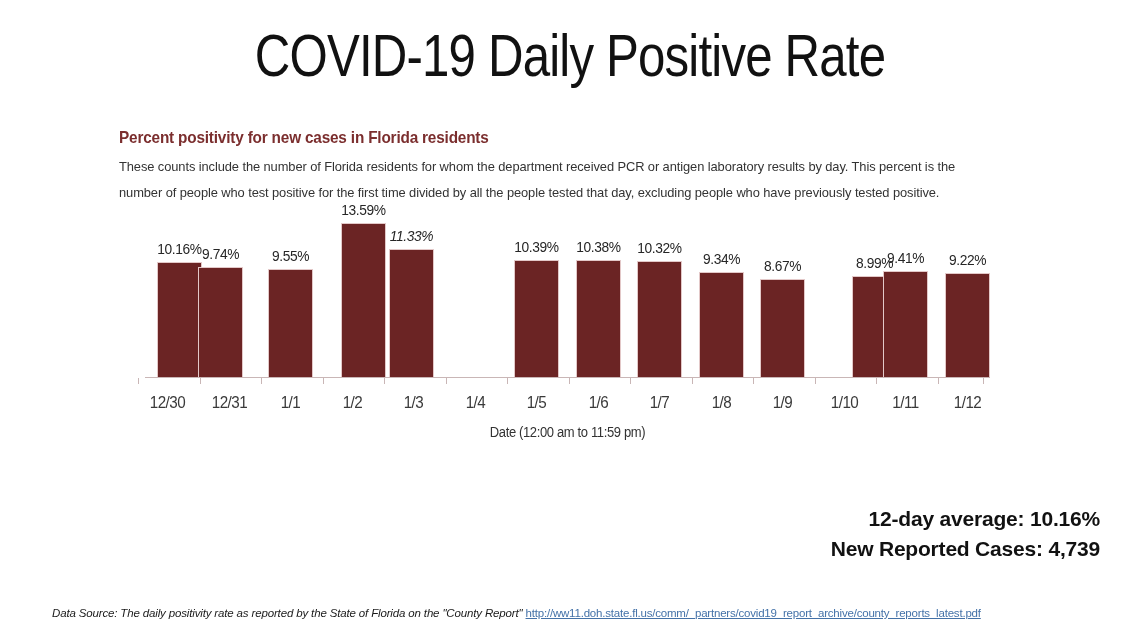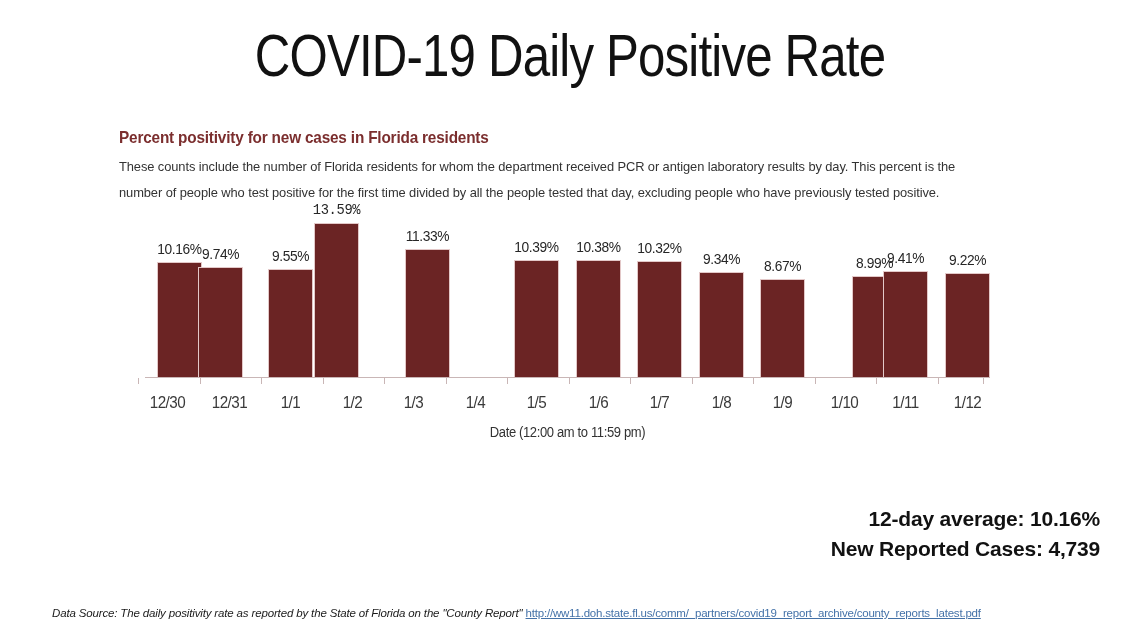--- a/index.html
+++ b/index.html
@@ -182,25 +182,25 @@
           <div class="bar-value" style="bottom: 121px;">10.16%</div>
         </div>
         <div class="bar-slot" style="left: 53px;">
           <div class="bar" style="height: 111px; background: rgb(107, 36, 36); border-color: rgb(227, 200, 200);"></div>
           <div class="bar-value" style="bottom: 116px;">9.74%</div>
         </div>
         <div class="bar-slot" style="left: 123px;">
           <div class="bar" style="height: 109px; background: rgb(107, 36, 36); border-color: rgb(227, 200, 200);"></div>
           <div class="bar-value" style="bottom: 114px;">9.55%</div>
         </div>
-        <div class="bar-slot" style="left: 169px; font-family: Liberation Mono, monospace;">
+        <div class="bar-slot" style="left: 196px;">
           <div class="bar" style="height: 155px; background: rgb(107, 36, 36); border-color: rgb(227, 200, 200);"></div>
           <div class="bar-value" style="bottom: 160px;">13.59%</div>
         </div>
-        <div class="bar-slot" style="left: 260px;">
+        <div class="bar-slot" style="left: 244px; font-style: italic;">
           <div class="bar" style="height: 129px; background: rgb(107, 36, 36); border-color: rgb(227, 200, 200);"></div>
           <div class="bar-value" style="bottom: 134px;">11.33%</div>
         </div>
         <div class="bar-slot" style="left: 369px;">
           <div class="bar" style="height: 118px; background: rgb(107, 36, 36); border-color: rgb(227, 200, 200);"></div>
           <div class="bar-value" style="bottom: 123px;">10.39%</div>
         </div>
         <div class="bar-slot" style="left: 431px;">
           <div class="bar" style="height: 118px; background: rgb(107, 36, 36); border-color: rgb(227, 200, 200);"></div>
           <div class="bar-value" style="bottom: 123px;">10.38%</div>

